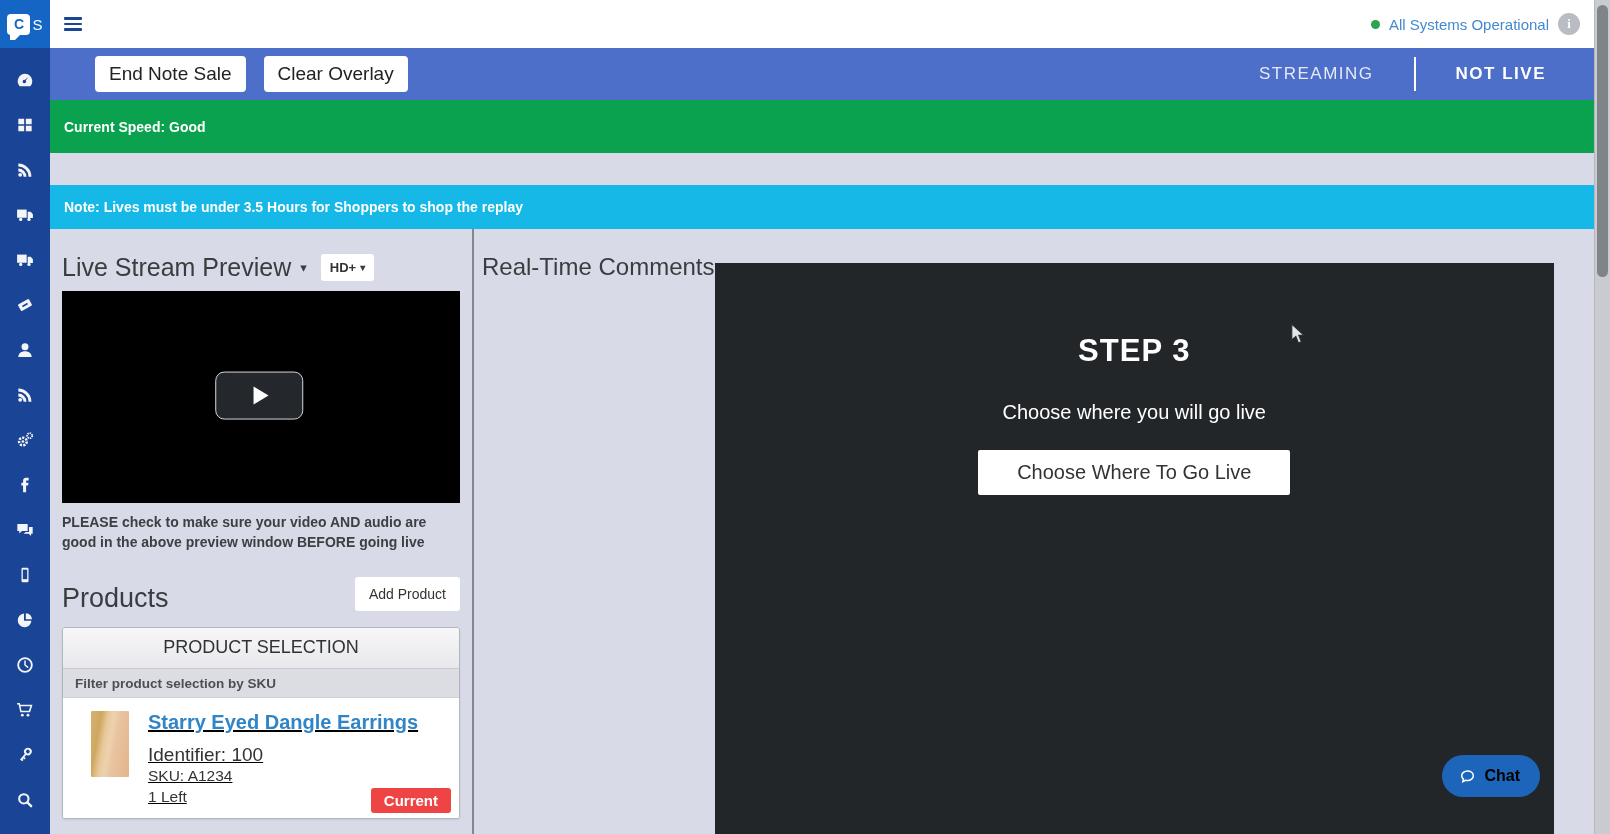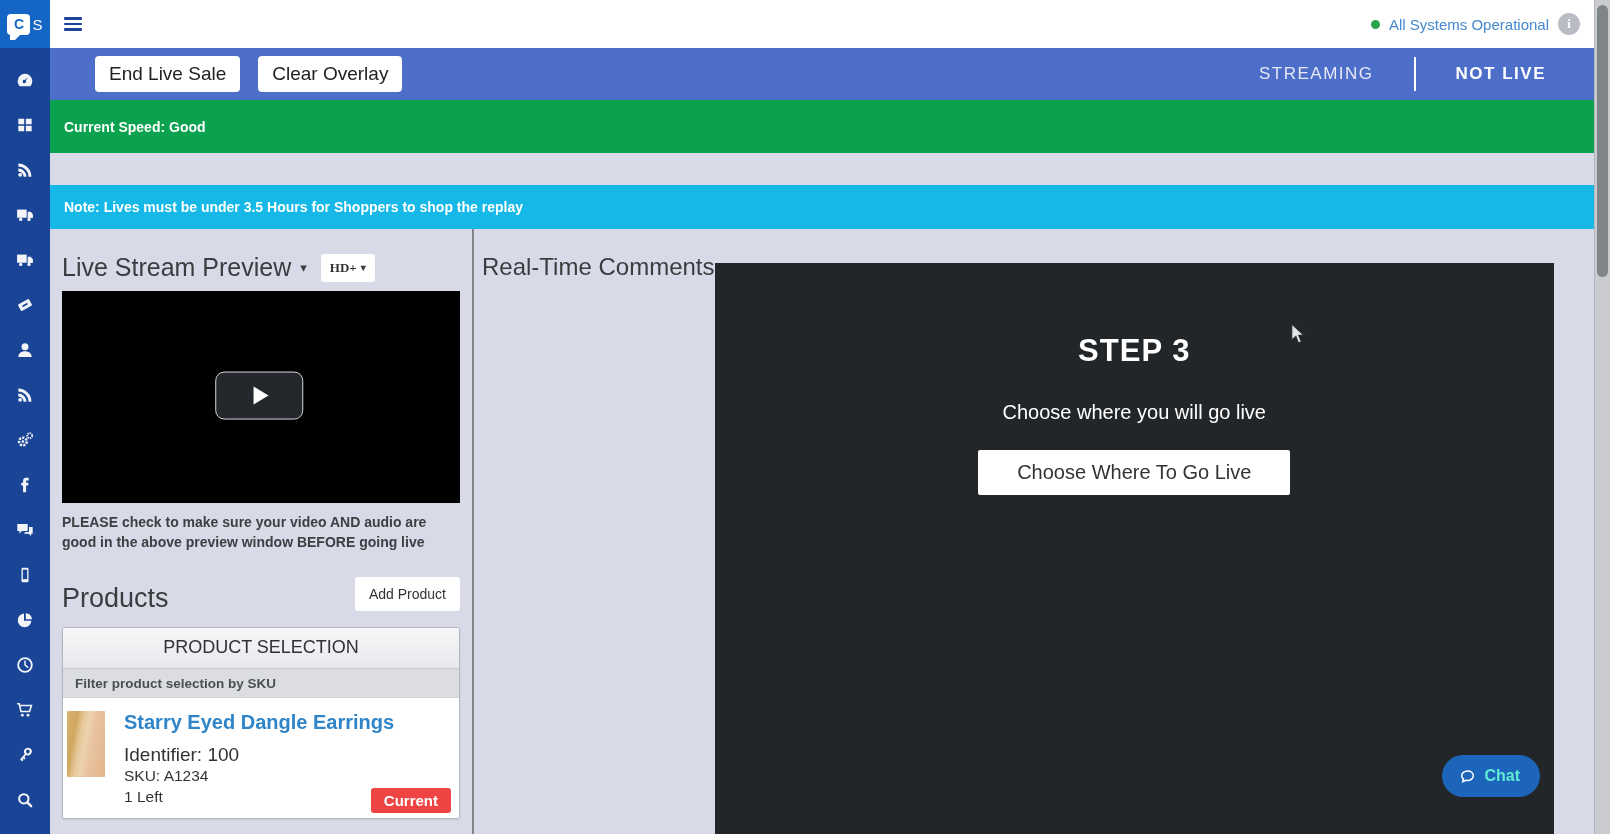--- a/index.html
+++ b/index.html
@@ -44,56 +44,56 @@
 
   
   .content { flex:1; display:flex; overflow:hidden; }
   .left-col { width:422px; padding:24px 12px 0 12px; }
   .v-divider { width:2px; background:#85878c; }
   .right-col { flex:1; padding:24px 40px 0 8px; display:flex; }
 
   .preview-head { display:flex; align-items:center; }
   .section-h1 { font-size:25px; font-weight:400; color:#3a3d3f; cursor:pointer; display:flex; align-items:center; gap:9px; }
   .caret { font-size:13px; color:#3a3d3f; }
-  .hd-btn { margin-left:14px; background:#fff; border:none; border-radius:3px; font-size:13px; font-weight:bold; color:#333; padding:6px 9px; cursor:pointer; display:flex; align-items:center; gap:4px;font-family:Liberation Serif, serif; }
+  .hd-btn { margin-left:14px; background:#fff; border:none; border-radius:3px; font-size:13px; font-weight:bold; color:#333; padding:6px 9px; cursor:pointer; display:flex; align-items:center; gap:4px; }
   .hd-btn .caret { font-size:10px; }
 
   .video { margin-top:9px; height:212px; background:#000; position:relative; }
   .play-btn { position:absolute; left:50%; top:50%; transform:translate(-52%,-53%); width:88px; height:48px; background:#24272b; border:1.5px solid #d5d8db; border-radius:9px; cursor:pointer; }
   .play-btn::after { content:""; position:absolute; left:50%; top:50%; transform:translate(-38%,-50%); border-style:solid; border-width:9px 0 9px 15px; border-color:transparent transparent transparent #fff; }
 
   .warning { margin-top:9px; font-size:14px; font-weight:bold; color:#3d4043; line-height:1.45; width:392px; }
 
   .products-row { margin-top:24px; display:flex; align-items:flex-end; justify-content:space-between; }
   .products-title { font-size:27px; font-weight:400; color:#3a3d3f; }
   .add-btn { background:#fff; border:none; border-radius:3px; font-size:14px; color:#333; padding:9px 14px; cursor:pointer; margin-bottom:3px; }
 
   .panel { margin-top:13px; background:#fff; border:1px solid #b4b6bf; border-radius:3px; overflow:hidden; box-shadow:0 1px 2px rgba(0,0,0,.08); }
   .panel-head { text-align:center; font-size:18px; color:#2f3235; padding:9px 0 10px; background:linear-gradient(#f7f7f9,#e8e8ec); border-bottom:1px solid #c9cbd1; cursor:pointer; }
   .filter-row { background:#dcdde2; border-bottom:1px solid #cfd1d7; padding:7px 12px 6px; font-size:13.5px; font-weight:bold; color:#4b4f54; cursor:text; }
-  .prod-item { position:relative; display:flex; padding:13px 4px 12px; background:#fff; cursor:pointer; }
+  .prod-item { position:relative; display:flex; padding:13px 28px 12px; background:#fff; cursor:pointer;text-decoration:underline; }
   .prod-thumb { width:38px; height:66px; flex:none; background:
       linear-gradient(100deg, #d7b273 0%, #cfa75f 22%, #e6c89a 36%, #edd2ae 48%, #e9c3a0 62%, #e2b48b 100%);
       border-radius:1px; }
   .prod-info { margin-left:19px; }
   .prod-title { color:#2f85c8; font-size:20px; font-weight:bold; line-height:1.15; }
   .prod-ident { color:#333; font-size:19px; margin-top:10px; }
   .prod-sku { color:#333; font-size:15.5px; margin-top:1px; }
   .prod-left { color:#333; font-size:15.5px; margin-top:3px; }
   .prod-badge { position:absolute; right:8px; top:62px; background:#ef4444; color:#fff; font-size:15px; font-weight:bold; padding:4px 13px; border-radius:3px;margin-top:28px; }
 
   .comments-title { font-size:24px; font-weight:400; color:#3a3d3f; }
   .comments-panel { flex:1; margin-top:10px; background:#232629; position:relative; display:flex; flex-direction:column; align-items:center; }
   .step-title { margin-top:70px; color:#fff; font-size:31px; font-weight:bold; letter-spacing:1px; }
   .step-sub { margin-top:32px; color:#fff; font-size:20px; }
   .choose-btn { margin-top:26px; width:312px; background:#fff; border:none; border-radius:2px; font-size:20px; color:#333; font-family:inherit; padding:11px 0; cursor:pointer; }
 
   .cursor { position:absolute; left:1290px; top:323px; z-index:40; pointer-events:none; }
 
-  .chat-fab { position:absolute; right:70px; bottom:37px; height:42px; padding:0 20px 0 17px; border:none; border-radius:21px; background:#1d65ba; color:#5eead4; font-size:16px; font-weight:bold; font-family:inherit; display:flex; align-items:center; gap:8px; cursor:pointer; z-index:50; }
+  .chat-fab { position:absolute; right:70px; bottom:37px; height:42px; padding:0 20px 0 17px; border:none; border-radius:21px; background:#1d65ba; color:#000000; font-size:16px; font-weight:bold; font-family:inherit; display:flex; align-items:center; gap:8px; cursor:pointer; z-index:50; }
 
   
   .scrollbar { position:absolute; right:0; top:0; bottom:0; width:16px; background:#c9cbd0; border-left:1px solid #b5b7bc; z-index:40; }
   .scroll-thumb { position:absolute; left:2px; top:5px; width:11px; height:272px; background:#7e8488; border-radius:6px; cursor:pointer; }
 </style>
 </head>
 <body>
 
 <aside class="sidebar">
   <div class="logo">
@@ -226,21 +226,21 @@
         <span></span>
       </div>
     <div class="topbar-right">
       <span class="status-dot"></span>
       <a class="status-link">All Systems Operational</a>
       <span class="info-icon">i</span>
     </div>
   </header>
 
   <div class="toolbar">
-    <button class="tb-btn end">End Live Sale</button>
+    <button class="tb-btn end">End Note Sale</button>
     <button class="tb-btn clear">Clear Overlay</button>
     <div class="toolbar-right">
       <span class="streaming">STREAMING</span>
       <span class="tb-divider"></span>
       <span class="notlive">NOT LIVE</span>
     </div>
   </div>
 
   <div class="banner banner-green">
     <span>Current Speed: Good</span>

